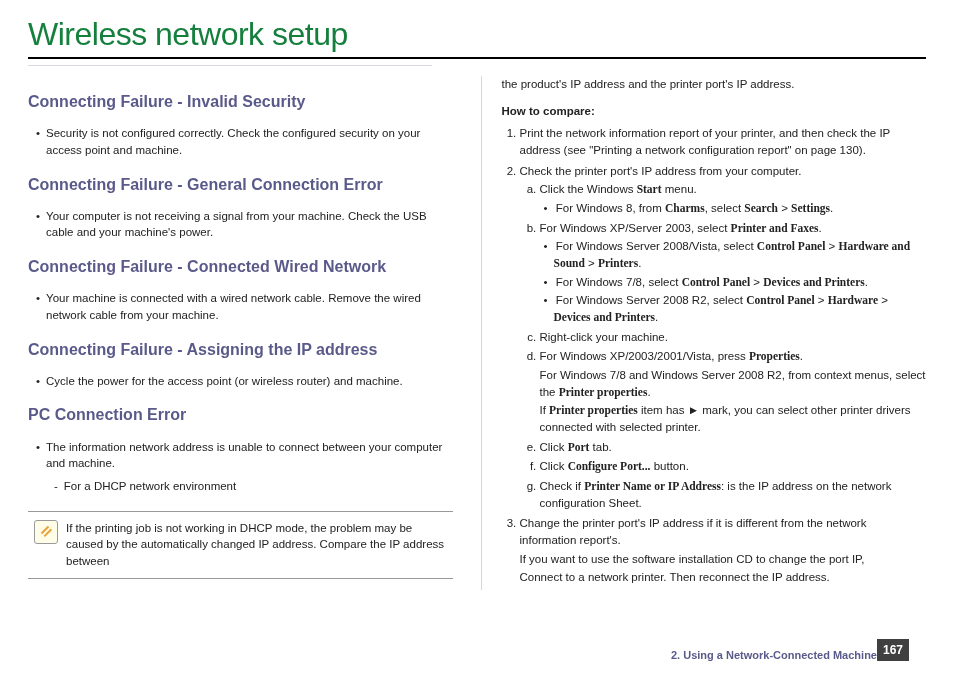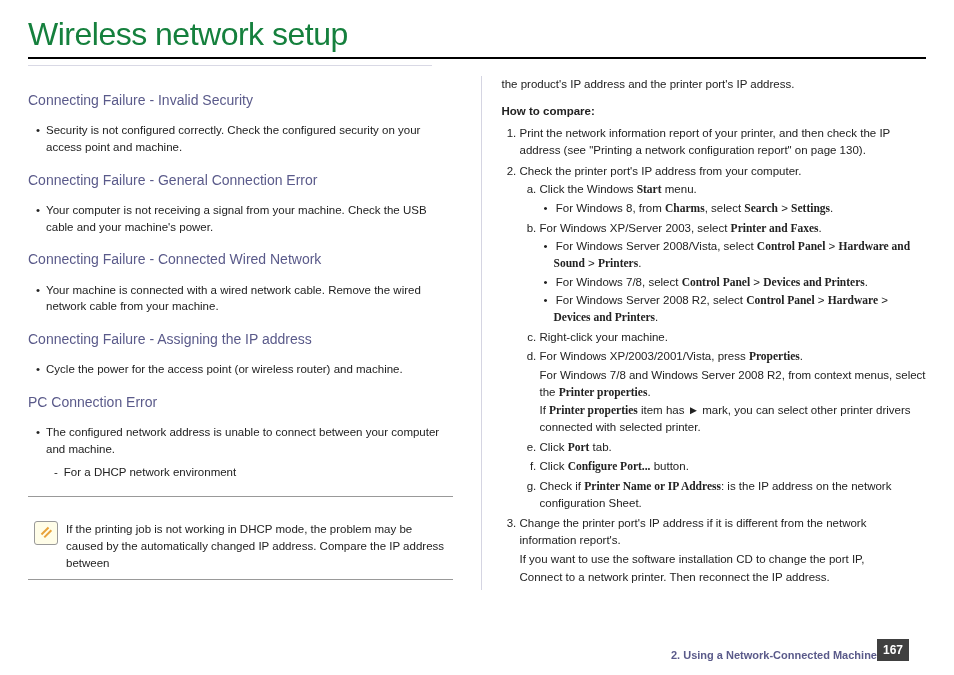--- a/index.html
+++ b/index.html
@@ -42,22 +42,22 @@
   }
   .col {
     flex: 1;
     min-width: 0;
   }
   .col-right {
     border-left: 1px solid #d5d5e2;
     padding-left: 20px;
   }
   h3.section {
-    font-size: 14px;
-    font-weight: 400;
+    font-size: 16px;
+    font-weight: 700;
     color: #5a5a8a;
     margin: 14px 0 6px 0;
   }
   .bul {
     margin: 12px 0 6px 0;
     padding-left: 18px;
     text-indent: -10px;
   }
   .bul::before {
     content: "•";
@@ -73,21 +73,21 @@
     margin-right: 6px;
   }
   .plain-indent {
     margin: 0 0 6px 0;
     padding-left: 36px;
   }
   .note-box {
     border-top: 1px solid #999;
     border-bottom: 1px solid #999;
     margin-top: 16px;
-    padding: 24px 4px 8px 6px;
+    padding: 8px 4px 8px 6px;
     display: flex;
     gap: 8px;
   }
   .note-icon {
     width: 22px;
     height: 22px;
     flex-shrink: 0;
     border: 1px solid #999;
     border-radius: 3px;
     background: #fffde8;
@@ -180,21 +180,21 @@
       <h3 class="section">Connecting Failure - General Connection Error</h3>
       <p class="bul">Your computer is not receiving a signal from your machine. Check the USB cable and your machine's power.</p>
 
       <h3 class="section">Connecting Failure - Connected Wired Network</h3>
       <p class="bul">Your machine is connected with a wired network cable. Remove the wired network cable from your machine.</p>
 
       <h3 class="section">Connecting Failure - Assigning the IP address</h3>
       <p class="bul">Cycle the power for the access point (or wireless router) and machine.</p>
 
       <h3 class="section">PC Connection Error</h3>
-      <p class="bul">The configured network address is unable to connect between your computer and machine.</p>
+      <p class="bul">The information network address is unable to connect between your computer and machine.</p>
       <p class="dash">For a DHCP network environment</p>
 
       <div class="note-box">
         <div class="note-icon"></div>
         <div class="note-text">If the printing job is not working in DHCP mode, the problem may be caused by the automatically changed IP address. Compare the IP address between</div>
       </div>
     </div>
 
     <div class="col col-right">
       <div class="rt-top">the product's IP address and the printer port's IP address.</div>

